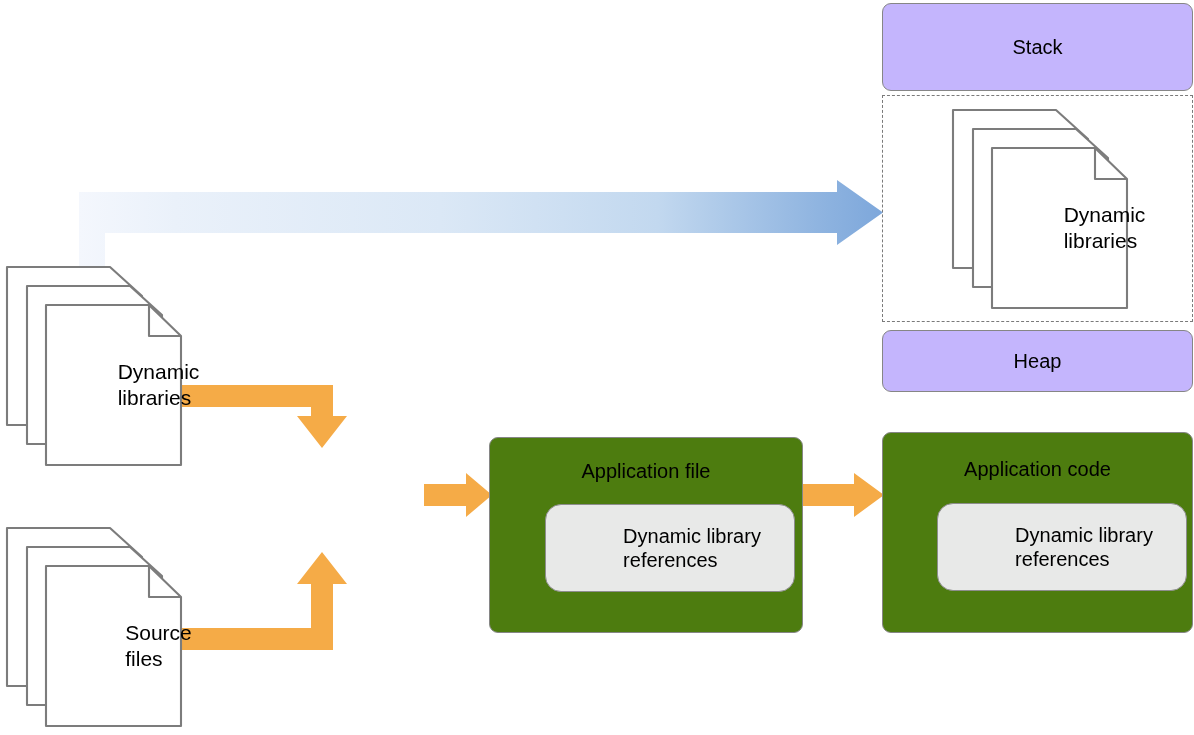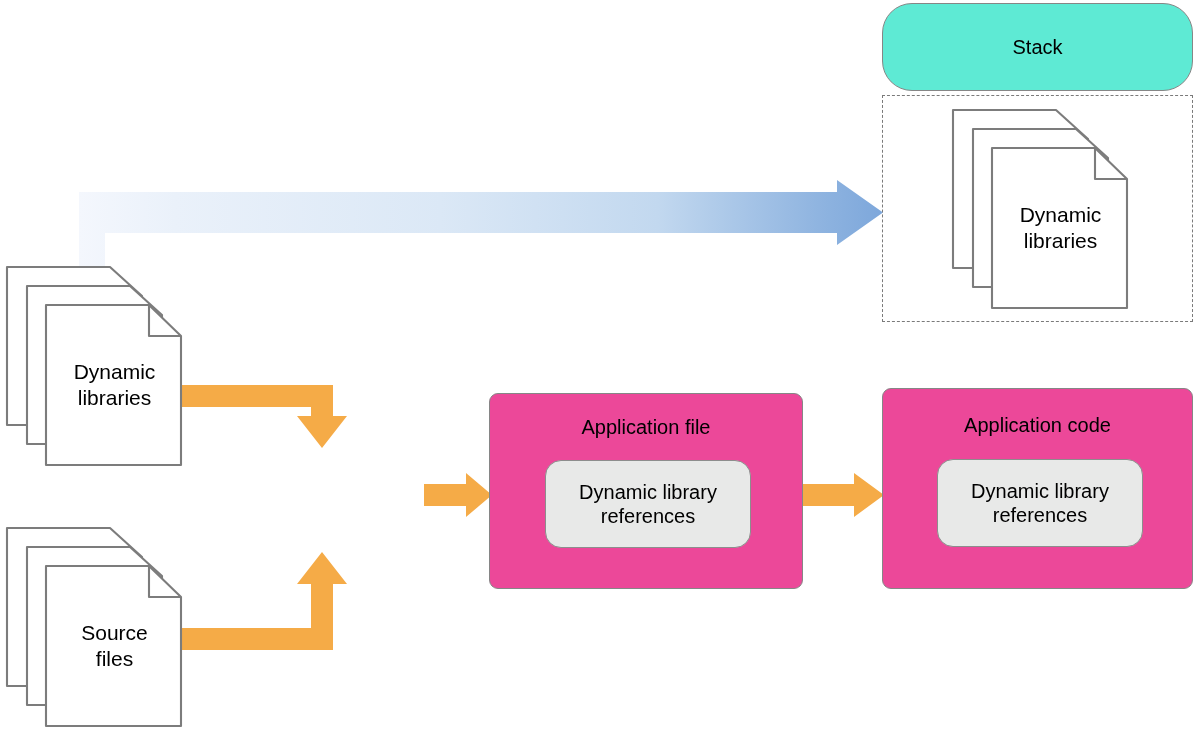--- a/index.html
+++ b/index.html
@@ -18,23 +18,23 @@
     height: 735px;
     background: #ffffff;
     overflow: hidden;
   }
 
   
   .ctr {
     display: flex;
     align-items: center;
     justify-content: center;
-    text-align: center;
     line-height: 1.22;
     white-space: pre-line;
+    padding-left: 44px;
   }
 
   
   .docstack { position: absolute; }
   .docstack svg { display: block; }
   .doc-label {
     position: absolute;
     left: 36px;
     top: 0;
     width: 142px;
@@ -43,22 +43,22 @@
     color: #000;
   }
 
   
   .box {
     position: absolute;
     border: 1.6px solid #868686;
     border-radius: 9px;
     box-sizing: border-box;
   }
-  .box-gray   { background: #5eead4; border-radius: 30px; }
-  .box-blue   { background: #ec4899; }
+  .box-gray   { background: #c4b5fd; }
+  .box-blue   { background: #4d7c0f; margin-top: 44px; }
   .box-salmon { background: #f4a396; }
   .box-inner  { background: #e8e9e8; border: 1.6px solid #8d8d8d; border-radius: 16px; }
 
   .box-title {
     position: absolute;
     left: 0; right: 0;
     font-size: 20px;
     text-align: center;
   }
 
@@ -152,20 +152,23 @@
     <svg width="186" height="208" viewBox="0 0 186 208">
       <path d="M 5 5 L 108 5 L 140 34 L 140 170 L 42 170 L 42 163 L 5 163 Z" fill="#ffffff" stroke="#7c7c7c" stroke-width="2.1" stroke-linejoin="round"></path>
       <path d="M 25 24 L 128 24 L 160 53 L 160 189 L 62 189 L 62 182 L 25 182 Z" fill="#ffffff" stroke="#7c7c7c" stroke-width="2.1" stroke-linejoin="round"></path>
       <path d="M 44 43 L 147 43 L 179 74 L 179 203 L 44 203 Z" fill="#ffffff" stroke="#7c7c7c" stroke-width="2.1" stroke-linejoin="round"></path>
       <path d="M 147 43 L 147 74 L 179 74" fill="none" stroke="#7c7c7c" stroke-width="2.1" stroke-linejoin="round"></path>
     </svg>
     <div class="doc-label ctr" style="left:46px; top:43px; width:133px; height:160px;">Dynamic
 libraries</div>
   </div>
 
+  <div class="box box-gray" style="left:882px; top:330px; width:311px; height:62px;">
+    <div class="box-title" style="top:19px;">Heap</div>
+  </div>
 
   <div class="box box-blue" style="left:882px; top:388px; width:311px; height:201px;">
     <div class="box-title" style="top:25px;">Application code</div>
     <div class="box-inner ctr" style="position:absolute; left:54px; top:70px; width:204px; height:86px; font-size:20px;">
       <span>Dynamic library
 references</span>
     </div>
   </div>
 
 </div>

